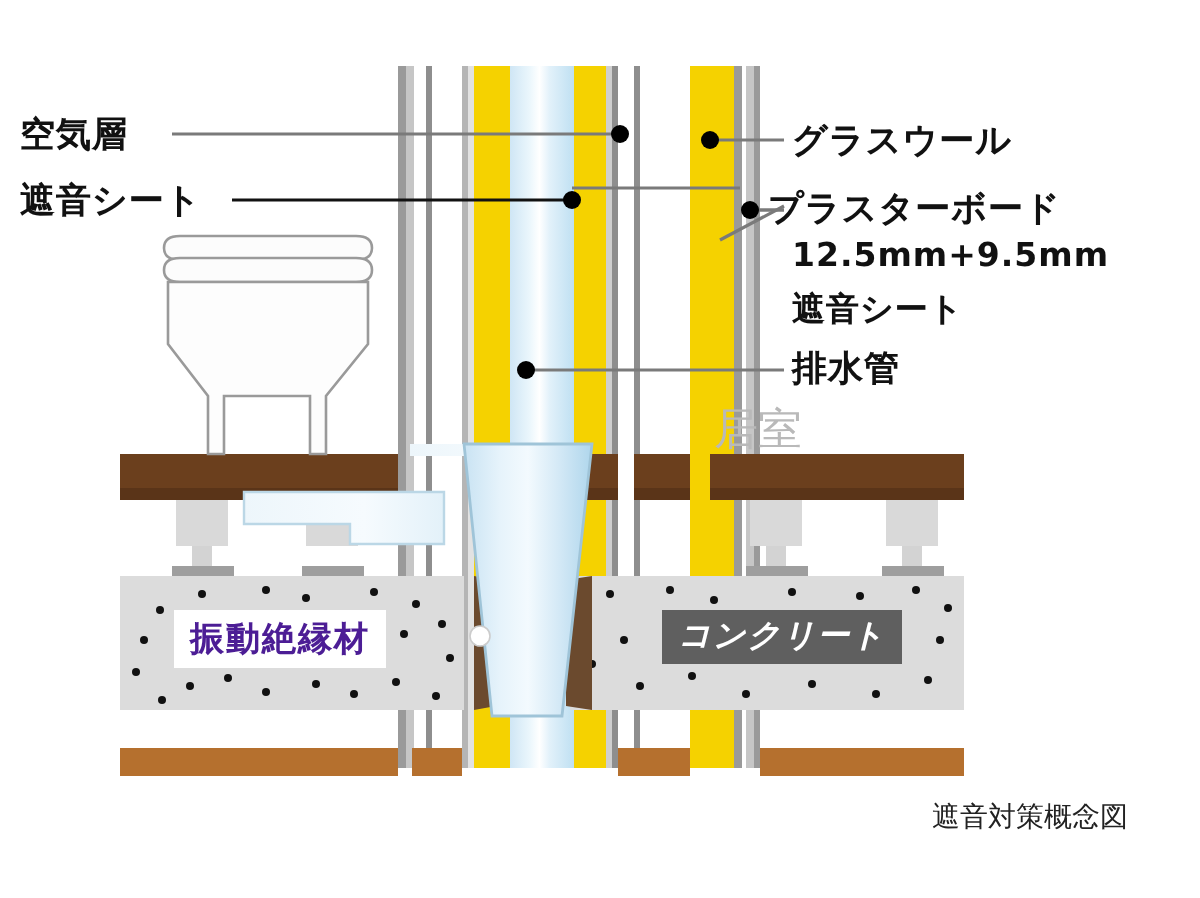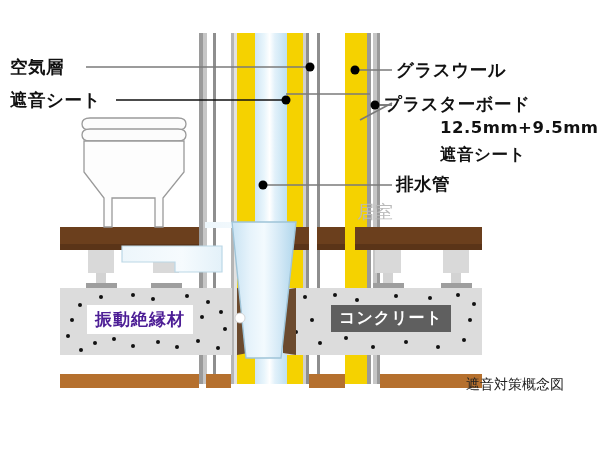--- a/index.html
+++ b/index.html
@@ -56,26 +56,25 @@
   .label {
     position: absolute;
     color: #111111;
     font-size: 17.5px;
     font-weight: 700;
     white-space: nowrap;
     letter-spacing: 0.5px;
   }
   .label-small {
     font-size: 16.5px;
-    margin-left: 44px;
   }
   .room-label {
     position: absolute;
     color: #b9b9b9;
-    font-size: 18px;
+    font-size: 22px;
     white-space: nowrap;
     text-align: right;
   }
   .caption {
     position: absolute;
     color: #222222;
     font-size: 14px;
     white-space: nowrap;
   }
   .tag-white {
@@ -271,17 +270,17 @@
 
   <div class="label label-small" style="left:396px; top:144px;">遮音シート</div>
 
   <div class="label" style="left:396px; top:172px;text-align:right;">排水管</div>
 
 
   <div class="room-label" style="left:357px; top:200px;">居室</div>
 
   <div class="tag-white" style="left:87px; top:305px;">振動絶縁材</div>
 
-  <div class="tag-dark" style="left:331px; top:305px;">コンクリート</div>
-
-  <div class="caption" style="left:466px; top:376px;">遮音対策概念図</div>
+  <div class="tag-dark" style="left:331px; top:305px;font-style:italic;">コンクリート</div>
+
+  <div class="caption" style="left:466px; top:400px;">遮音対策概念図</div>
 
 </div>
 
 </body></html>

